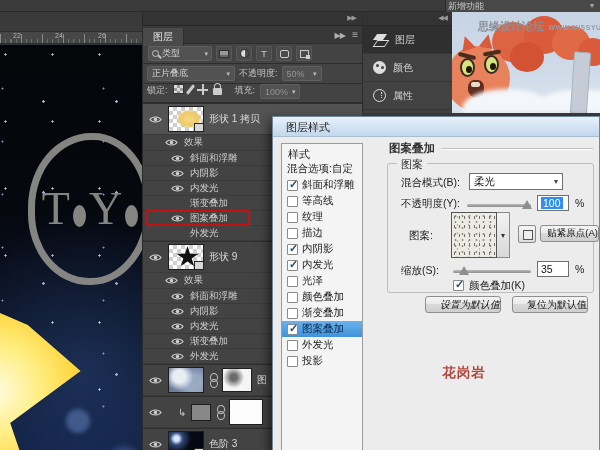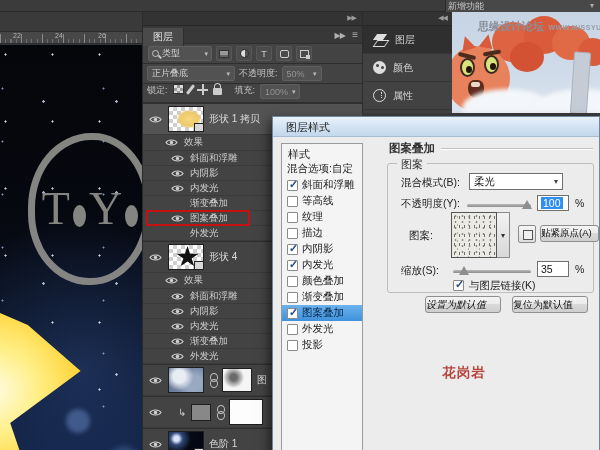--- a/index.html
+++ b/index.html
@@ -208,21 +208,21 @@
   .unit { position:absolute; font-size:10.5px; color:#222; }
   .swatch { position:absolute; left:178px; top:95px; width:46px; height:46px; border:1px solid #555; background-color:#eceae4;
     background-image:radial-gradient(#8a8a84 1px,transparent 1.2px),radial-gradient(#6e6e68 .8px,transparent 1px),radial-gradient(#b5b2aa 1px,transparent 1.2px);
     background-size:7px 6px,5px 9px,11px 8px; }
   .swatch-arr { position:absolute; left:224px; top:95px; width:13px; height:46px; background:linear-gradient(180deg,#f2f2f2,#d8d8d8);
     border:1px solid #8a8a8a; border-left:none; display:flex; align-items:center; justify-content:center; font-size:8px; color:#333; }
   .mini-btn { position:absolute; left:245px; top:108px; width:18px; height:18px; background:linear-gradient(180deg,#f6f6f6,#dcdcdc);
     border:1px solid #8a8a8a; border-radius:2px; }
   .mini-btn::after { content:""; position:absolute; left:4px; top:4px; width:8px; height:8px; border:1px solid #555; background:#eee; }
   .win-btn { position:absolute; height:17px; background:linear-gradient(180deg,#f4f4f4 0%,#ebebeb 45%,#d9d9d9 50%,#cfcfcf 100%);
-    border:1px solid #8e8e8e; border-radius:3px; font-size:10.5px; color:#111; display:flex; align-items:center; justify-content:flex-start; }
+    border:1px solid #8e8e8e; border-radius:3px; font-size:10.5px; color:#111; display:flex; align-items:center; justify-content:flex-end; }
   .chkbox { position:absolute; width:11px; height:11px; background:#fff; border:1px solid #8a8a8a; border-radius:1px; }
   .chkbox::after { content:"✓"; position:absolute; left:1px; top:-3px; font-size:11px; color:#274e8d; font-weight:bold; }
   .annot1 { position:absolute; left:116px; top:213px; width:150px; text-align:center; font-size:14px; font-weight:bold; color:#b5443c; letter-spacing:1px; }
   .annot2 { position:absolute; left:116px; top:247px; width:150px; text-align:center; font-size:13.5px; font-weight:bold; color:#b5443c; letter-spacing:1px; }
 </style>
 </head>
 <body>
 
 <div id="root">
 
@@ -406,21 +406,21 @@
       <svg class="eye-svg" width="13" height="9" viewBox="0 0 14 9">
         <path d="M1 4.5 C3.5 1 10.5 1 13 4.5 C10.5 8 3.5 8 1 4.5 Z" fill="none" stroke-width="1.2"></path>
         <circle cx="7" cy="4.5" r="1.9"></circle>
       </svg>
     </span>
 
     <span class="thumb">
             <span class="badge"></span>
           </span>
 
-    <span class="row-label">形状 4</span>
+    <span class="row-label">形状 9</span>
 
   </div>
         <div class="l-row k-group">
     <span class="eye-cell">
       <svg class="eye-svg" width="13" height="9" viewBox="0 0 14 9">
         <path d="M1 4.5 C3.5 1 10.5 1 13 4.5 C10.5 8 3.5 8 1 4.5 Z" fill="none" stroke-width="1.2"></path>
         <circle cx="7" cy="4.5" r="1.9"></circle>
       </svg>
     </span>
 
@@ -515,21 +515,21 @@
       <svg class="eye-svg" width="13" height="9" viewBox="0 0 14 9">
         <path d="M1 4.5 C3.5 1 10.5 1 13 4.5 C10.5 8 3.5 8 1 4.5 Z" fill="none" stroke-width="1.2"></path>
         <circle cx="7" cy="4.5" r="1.9"></circle>
       </svg>
     </span>
 
     <span class="thumb">
             <span class="badge"></span>
           </span>
 
-    <span class="row-label">色阶 1</span>
+    <span class="row-label">色阶 3</span>
 
   </div>
       </div>
   </div>
 
   <div class="dock">
     <div class="dock-grip">
       <span class="cc">◀◀</span>
     </div>
     <div class="dock-btn active">
@@ -607,20 +607,24 @@
     <span class="style-label">内阴影</span>
   </div>
           <div class="style-item">
     <span class="cb">
               <span class="check">✓</span>
             </span>
     <span class="style-label">内发光</span>
   </div>
           <div class="style-item">
     <span class="cb un"></span>
+    <span class="style-label">光泽</span>
+  </div>
+          <div class="style-item">
+    <span class="cb un"></span>
     <span class="style-label">颜色叠加</span>
   </div>
           <div class="style-item">
     <span class="cb un"></span>
     <span class="style-label">渐变叠加</span>
   </div>
           <div class="style-item selected">
     <span class="cb">
               <span class="check">✓</span>
             </span>
@@ -672,21 +676,21 @@
     <span class="ctl-label" style="left:128px; top:147px;">缩放(S):</span>
     <div class="slider-track" style="left:180px; top:153px; width:78px;">
       <div class="sl-thumb" style="left:6px;"></div>
     </div>
     <div class="valbox" style="left:264px; top:144px;">
       <span>35</span>
     </div>
     <span class="unit" style="left:302px; top:146px;">%</span>
 
     <div class="chkbox" style="left:180px; top:163px;"></div>
-    <span class="ctl-label" style="left:196px; top:162px;">与图层链接(K)</span>
+    <span class="ctl-label" style="left:196px; top:162px;">颜色叠加(K)</span>
 
     <div class="win-btn" style="left:152px; top:179px; width:76px; font-size:10px;font-style:italic;">
       <span>设置为默认值</span>
     </div>
     <div class="win-btn" style="left:239px; top:179px; width:76px; font-size:10px;">
       <span>复位为默认值</span>
     </div>
 
     <div class="annot2">花岗岩</div>
   </div>

